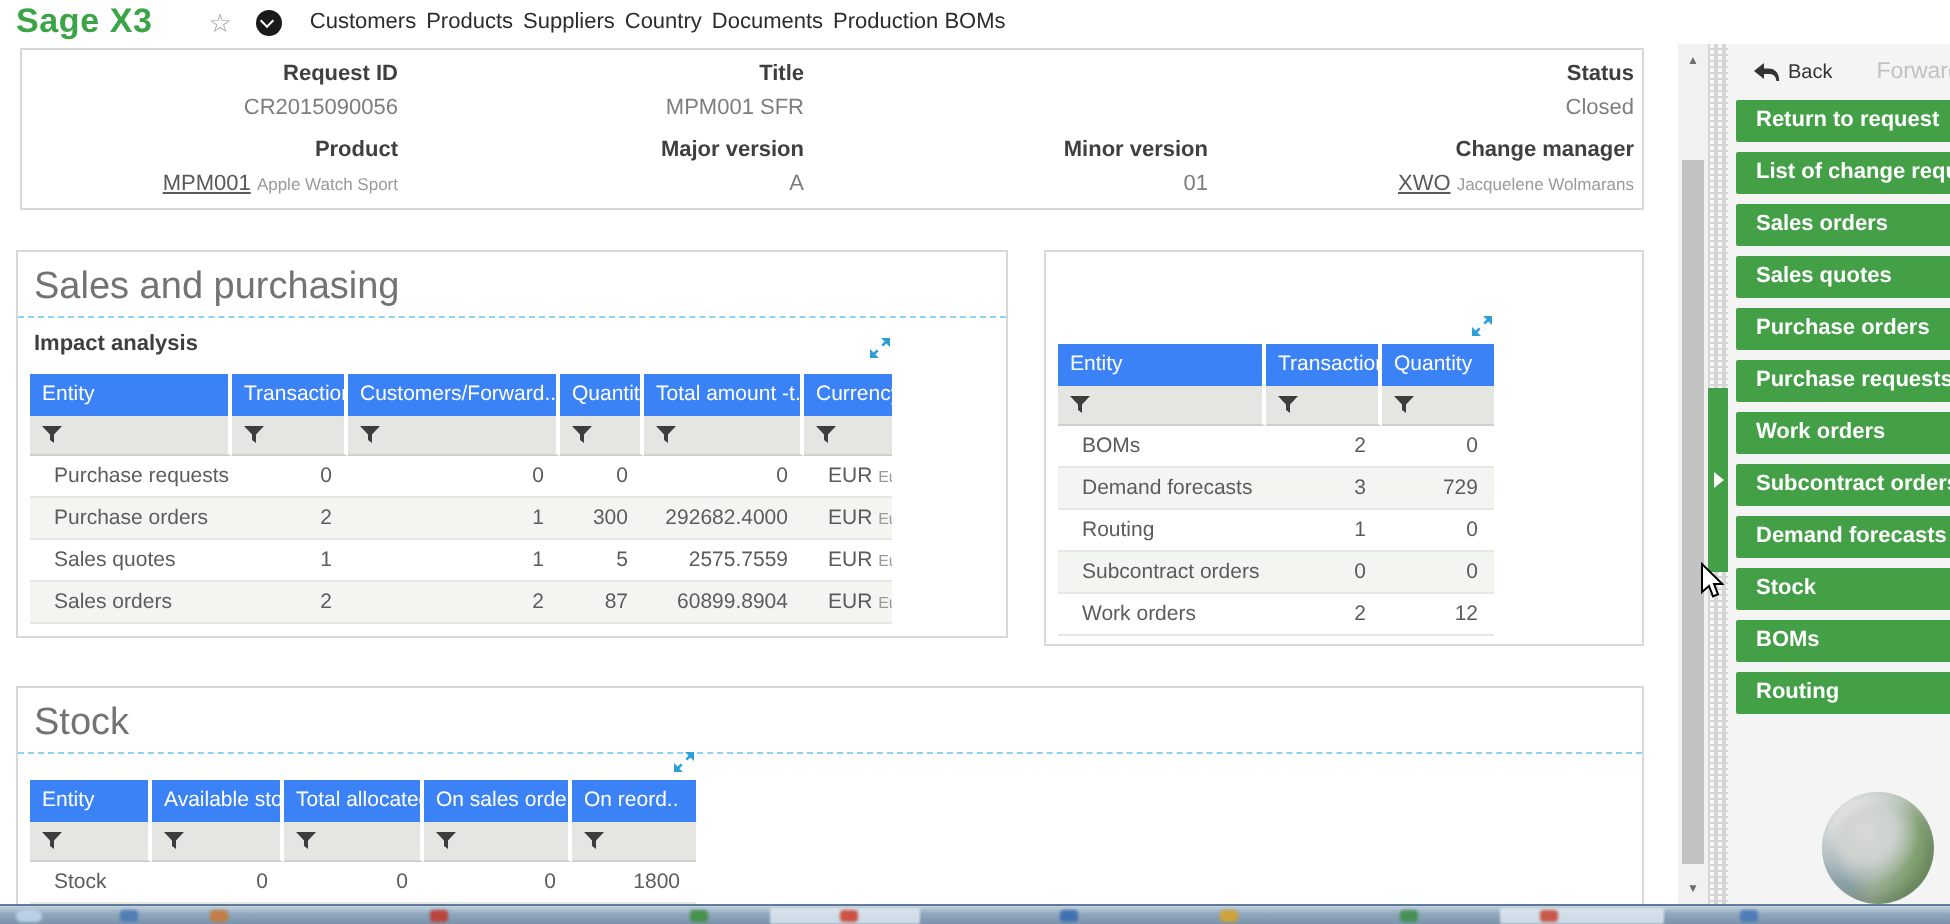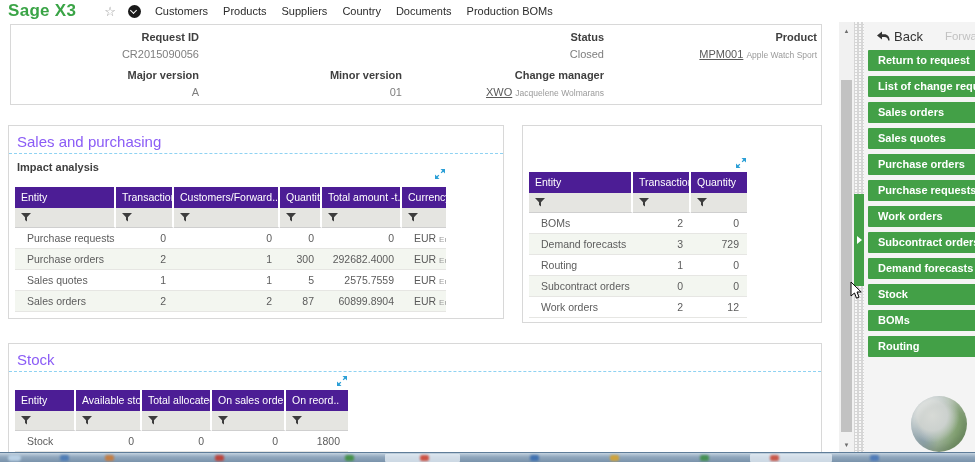--- a/index.html
+++ b/index.html
@@ -7,39 +7,39 @@
     width:975px;height:462px;position:relative;overflow:hidden;
     background:#fff;font-family:"Liberation Sans",sans-serif;
     -webkit-font-smoothing:antialiased;color:#555;font-size:11px;
   }
   
   .topnav{position:absolute;left:0;top:0;width:975px;height:22px;background:#fff;display:flex;align-items:center;}
   .brand{font-size:17px;color:#3aa446;margin-left:8px;letter-spacing:.3px;font-weight:bold;}
   .star{margin-left:28px;color:#9a9a9a;font-size:13px;line-height:13px;cursor:pointer;}
   .circ{margin-left:12px;width:13px;height:13px;border-radius:50%;background:#1a1a1a;position:relative;cursor:pointer;}
   .circ::after{content:"";position:absolute;left:3.5px;top:3px;width:4px;height:4px;border-left:1.6px solid #fff;border-bottom:1.6px solid #fff;transform:rotate(-45deg);}
-  .navitems{display:flex;margin-left:14px;gap:15px;}
+  .navitems{display:flex;margin-left:14px;gap:5px;}
   .navitems span{color:#2b2b2b;font-size:11px;cursor:pointer;white-space:nowrap;}
   
   .hdr-panel{position:absolute;left:10px;top:24px;width:810px;height:79px;border:1px solid #d8d8d8;background:#fff;
     display:grid;grid-template-columns:192px 203px 202px 1fr;grid-template-rows:38px 41px;}
   .fld{padding:6px 4px 0 8px;overflow:hidden;text-align:right;}
   .fld .lab{font-weight:bold;color:#3f3f3f;}
   .fld .val{color:#7e7e7e;margin-top:5px;white-space:nowrap;}
   .fld a{color:#5a5a5a;text-decoration:underline;cursor:pointer;}
   .fld .small{font-size:8.5px;color:#9a9a9a;margin-top:10px;}
   
   .panel{position:absolute;border:1px solid #d8d8d8;background:#fff;}
-  .panel-title{color:#8b5cf6;font-size:15px;padding:7px 8px 3px 8px;border-bottom:1px dashed #8fd2f2;white-space:nowrap;}
+  .panel-title{color:#737373;font-size:19px;padding:7px 8px 3px 8px;border-bottom:1px dashed #8fd2f2;white-space:nowrap;}
   .subtitle{font-weight:bold;color:#3f3f3f;padding:7px 8px 0 8px;}
   .expand{position:absolute;cursor:pointer;}
   
   .grid{position:absolute;font-size:10.5px;}
   .trow{display:grid;grid-template-columns:var(--cols);}
-  .hdr-row .c{background:#4c1d95;color:#fff;height:21px;line-height:21px;padding-left:6px;
+  .hdr-row .c{background:#3b82f6;color:#fff;height:21px;line-height:21px;padding-left:6px;
     border-right:2px solid #fff;white-space:nowrap;overflow:hidden;}
   .hdr-row .c:last-child{border-right:none;}
   .filter-row .c{background:#e5e5e1;height:19px;display:flex;align-items:center;padding-left:6px;
     border-right:2px solid #fff;border-bottom:1px solid #cfcfcf;}
   .filter-row .c:last-child{border-right:none;}
   .data-row .c{height:20px;line-height:20px;border-bottom:1px solid #e6e6e3;color:#5c5c5c;
     white-space:nowrap;overflow:hidden;padding-left:12px;}
   .data-row.alt .c{background:#f3f6f0;}
   .data-row .num{text-align:right;padding-left:0;padding-right:8px;}
   .cur a{color:#5a5a5a;cursor:pointer;}
@@ -54,21 +54,21 @@
   .gutter{position:absolute;left:854px;top:22px;width:10px;height:440px;background:#f8f8f8;
     background-image:repeating-linear-gradient(0deg,#d6d6d6 0 1px,transparent 1px 3px),
                      repeating-linear-gradient(90deg,#d6d6d6 0 1px,transparent 1px 3px);
     background-size:4px 3px;}
   .handle{position:absolute;left:854px;top:194px;width:10px;height:92px;background:#43a047;cursor:pointer;
     display:flex;align-items:center;justify-content:center;}
   .handle .tri{width:0;height:0;border-top:4px solid transparent;border-bottom:4px solid transparent;border-left:5px solid #fff;}
   
   .sidebar{position:absolute;left:864px;top:22px;width:111px;height:440px;background:#f4f4f4;}
   .bf-row{height:28px;display:flex;align-items:center;}
-  .back{margin-left:12px;display:flex;align-items:center;gap:4px;color:#333;font-size:13px;cursor:pointer;}
+  .back{margin-left:12px;display:flex;align-items:center;gap:4px;color:#333;font-size:10px;cursor:pointer;}
   .forward{margin-left:22px;color:#c2c2c2;font-size:11.5px;cursor:default;}
   .sb-btn{width:120px;height:21px;margin:0 0 5px 4px;background:#43a047;color:#fff;font-size:11px;font-weight:bold;
     line-height:21px;padding-left:10px;box-sizing:border-box;white-space:nowrap;overflow:hidden;cursor:pointer;border-radius:1px;}
   
   .sphere{position:absolute;left:911px;top:396px;width:56px;height:56px;border-radius:50%;
     background:radial-gradient(circle at 38% 35%,#d7dad6 0%,#ccd1ce 30%,rgba(205,210,207,0) 54%),
       linear-gradient(105deg,#8da3b4 0%,#93a7b2 35%,#9eb39a 55%,#85a474 78%,#7d9e6b 100%);
     box-shadow:inset -3px -4px 8px rgba(55,75,55,.35),inset 3px 4px 6px rgba(255,255,255,.45);}
   .taskbar{position:absolute;left:0;top:452px;width:975px;height:10px;
     background:linear-gradient(#c3d2df 0%,#90a7bd 45%,#7a93ab 100%);border-top:1px solid #5f7d99;box-sizing:border-box;}
@@ -91,20 +91,24 @@
     <span>Country</span>
     <span>Documents</span>
     <span>Production BOMs</span>
   </div>
 </div>
 
 <div class="hdr-panel">
   <div class="fld">
     <div class="lab">Request ID</div>
     <div class="val">CR2015090056</div>
+  </div>
+  <div class="fld">
+    <div class="lab">Title</div>
+    <div class="val">MPM001 SFR</div>
   </div>
   <div class="fld"></div>
   <div class="fld">
     <div class="lab">Status</div>
     <div class="val">Closed</div>
   </div>
   <div class="fld">
     <div class="lab">Product</div>
     <div class="val"><a>MPM001</a> <span class="small">Apple Watch Sport</span></div>
   </div>

